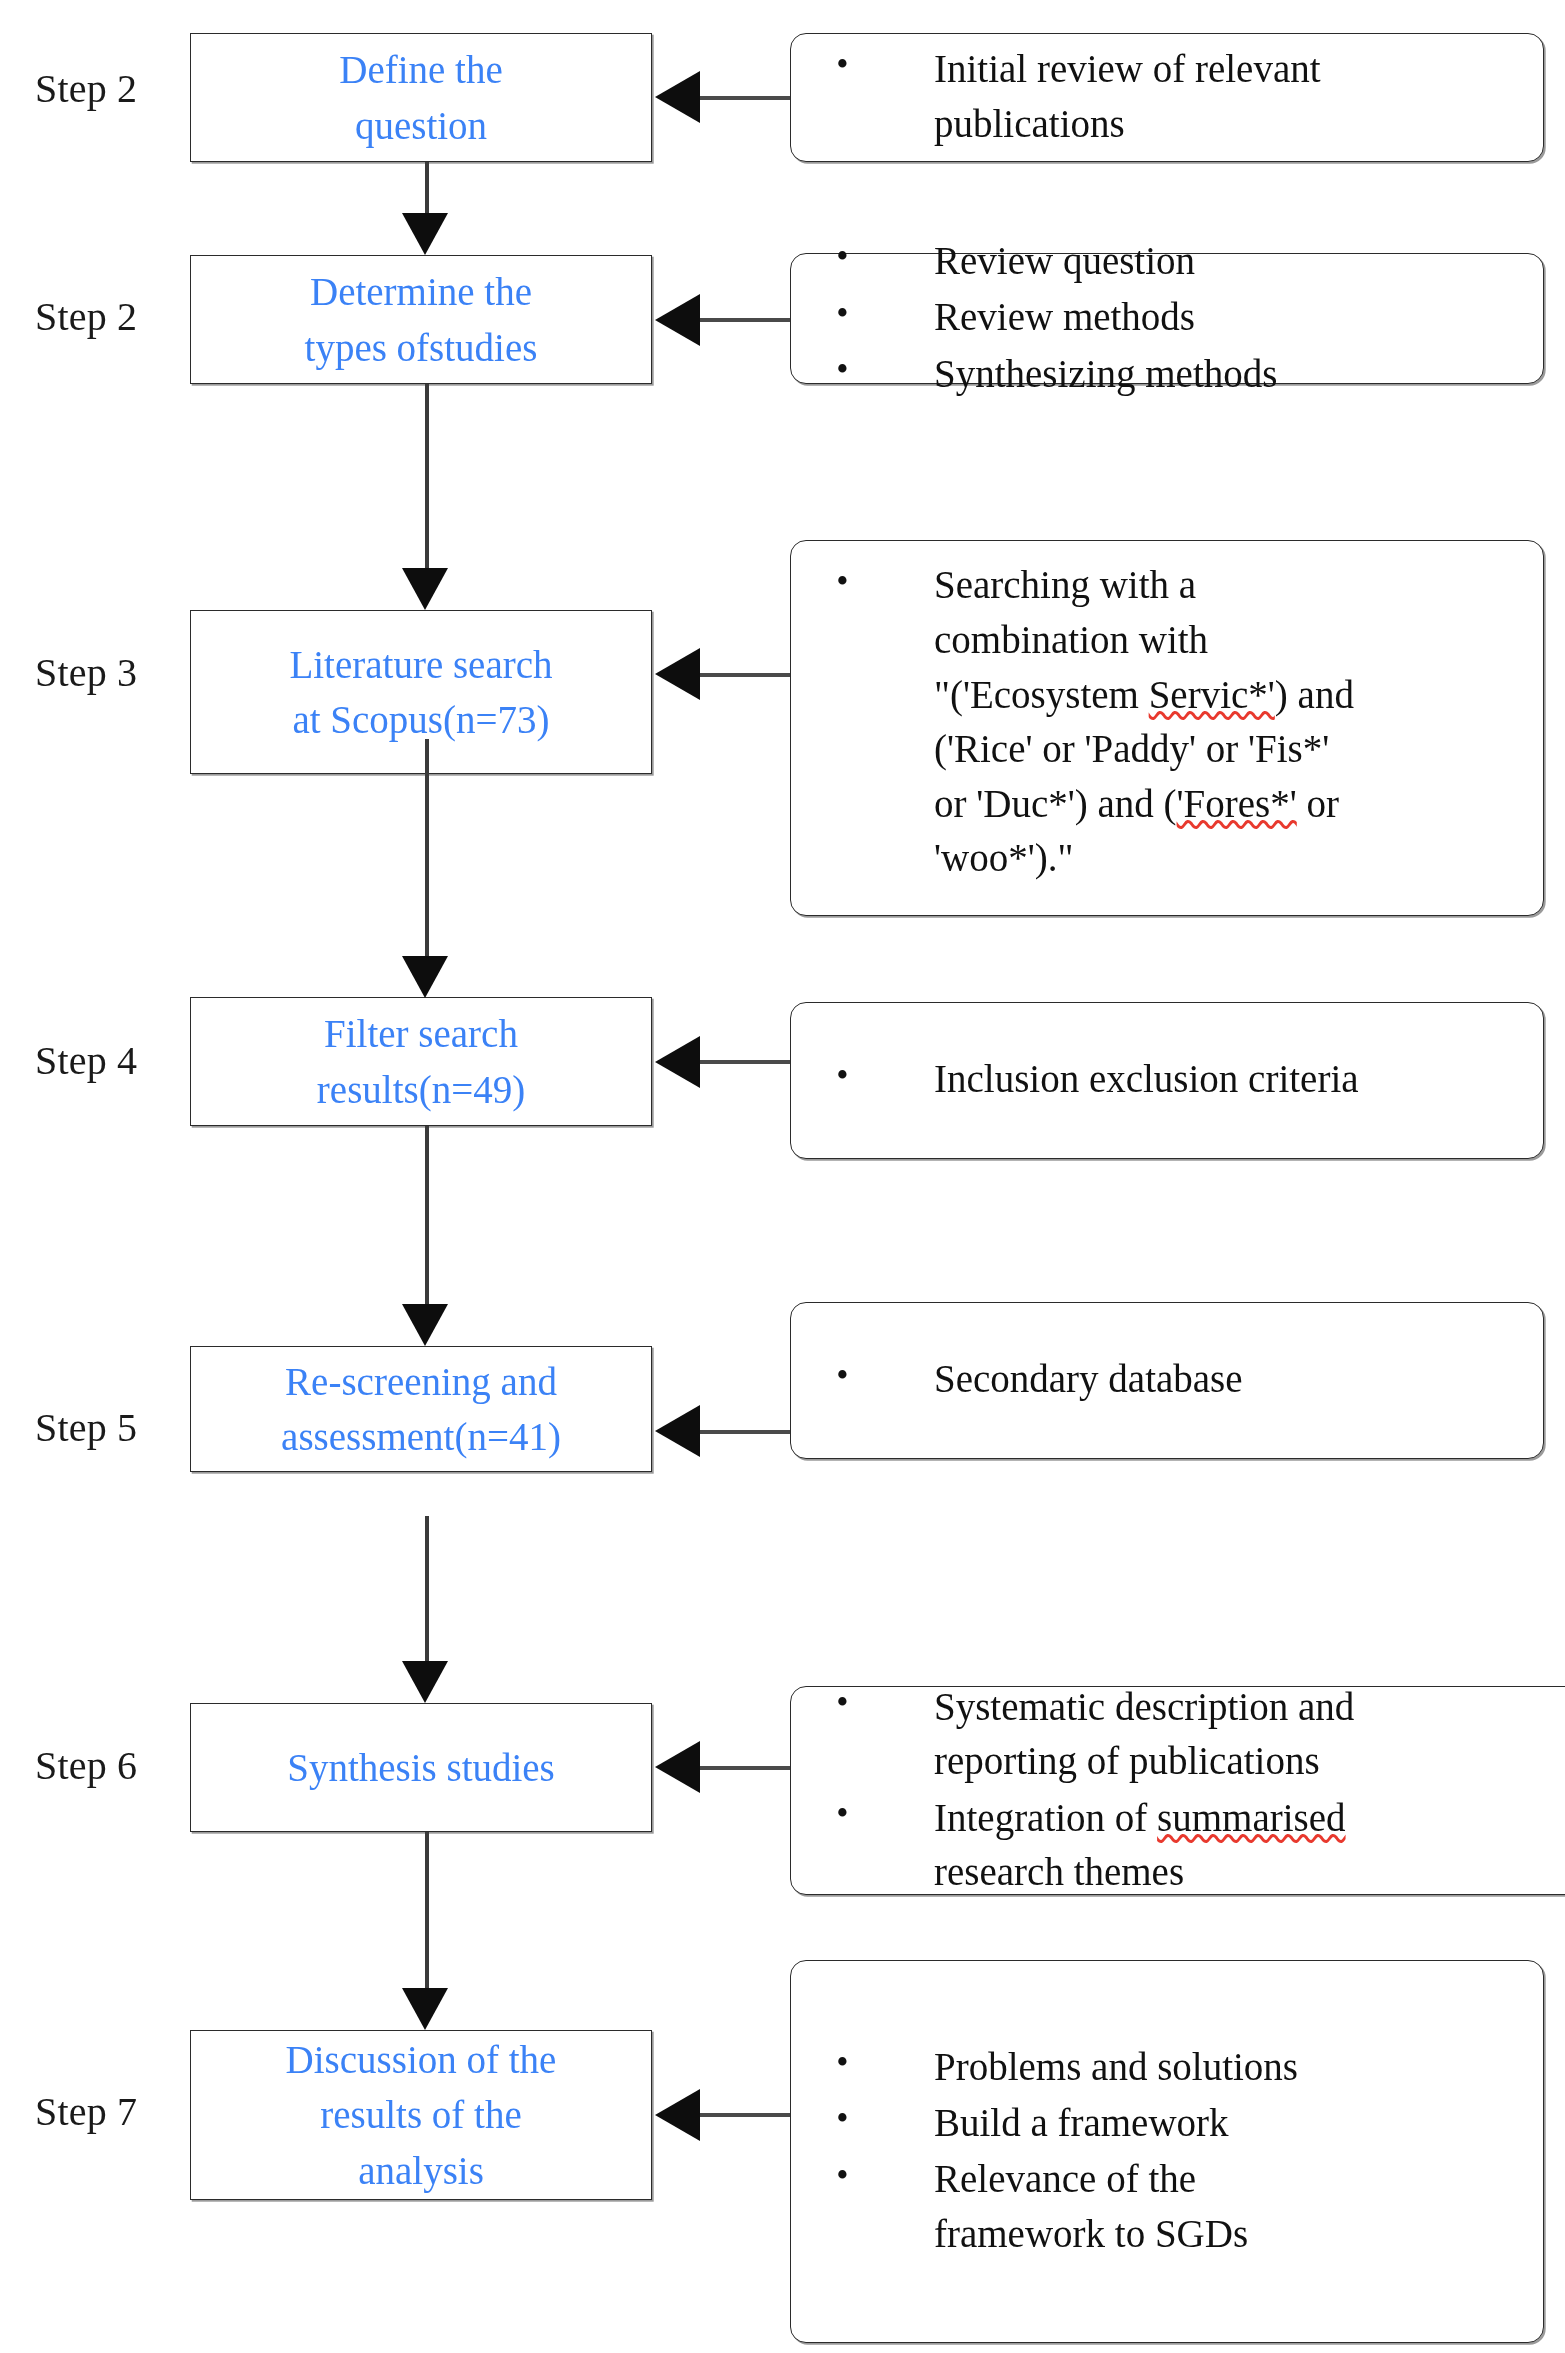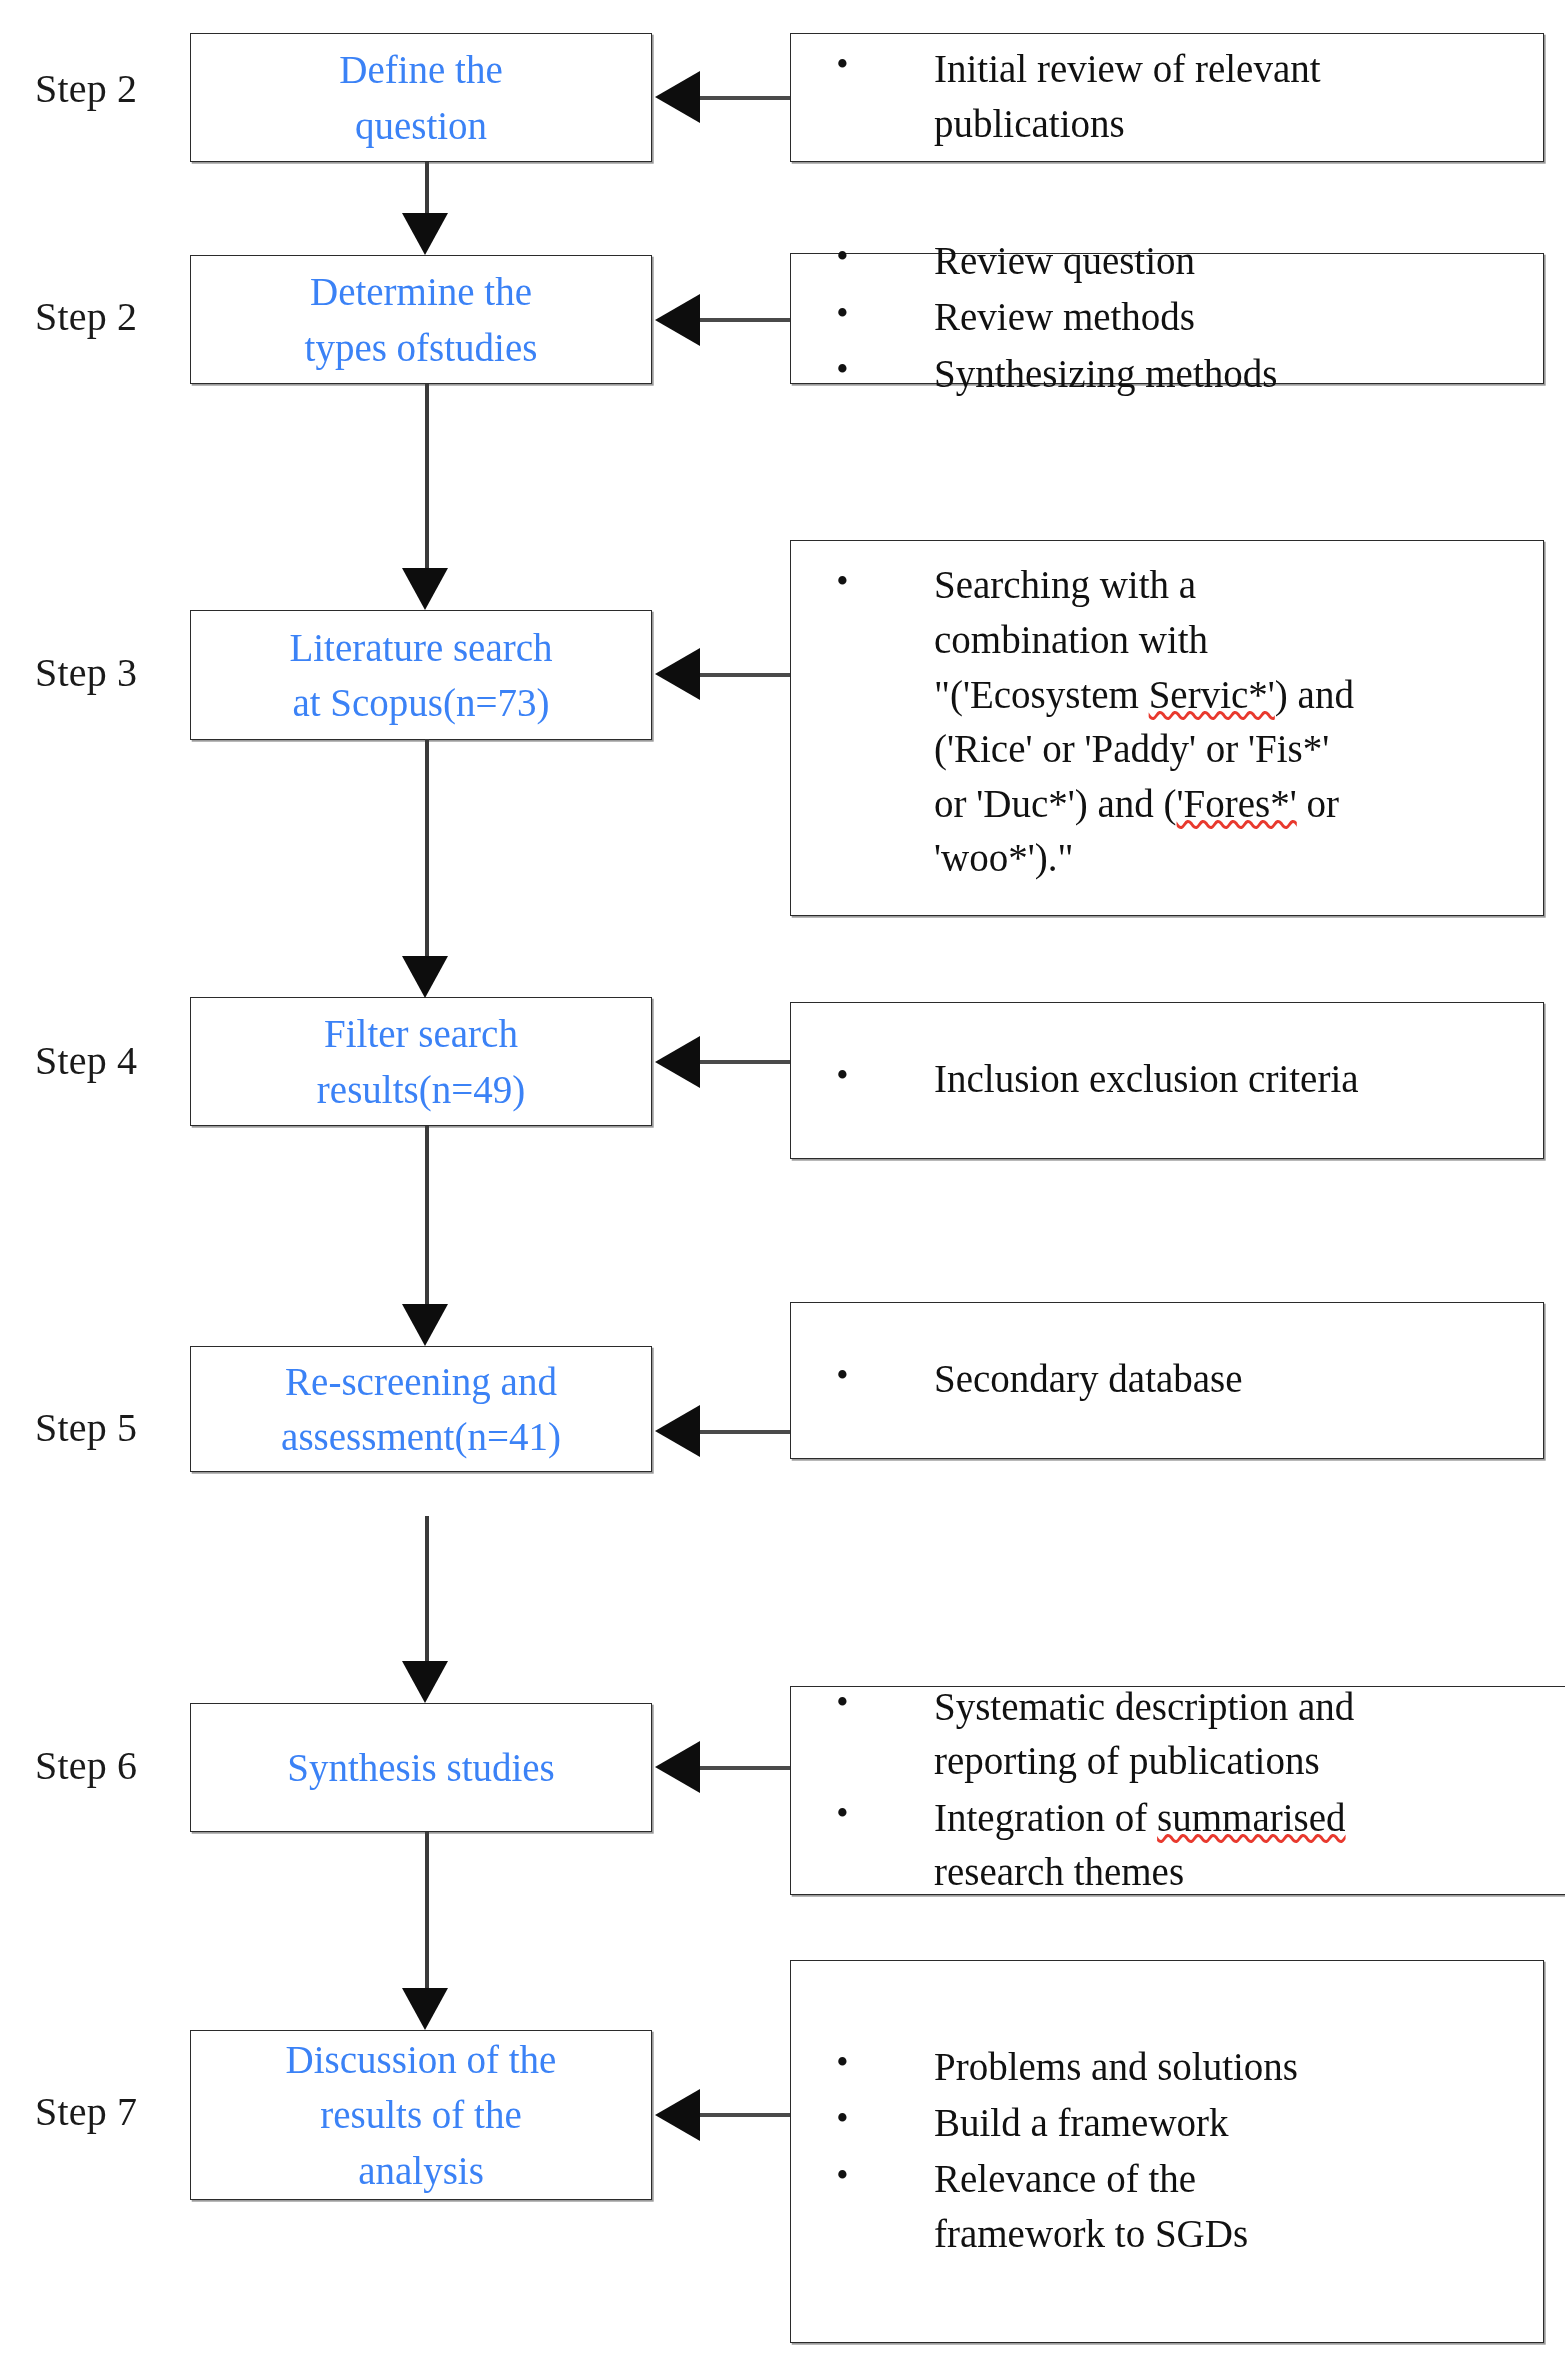--- a/index.html
+++ b/index.html
@@ -48,20 +48,21 @@
     font-size: 39px;
     line-height: 1.42;
     color: #3b82f6;
     padding: 0 8.7px;
   }
 
   
   .bullet-box {
     display: flex;
     align-items: center;
+    border-radius: 16px;
   }
   .bullet-list {
     list-style: none;
     margin: 0;
     padding: 0 15.7px 0 40px;
     width: 100%;
     box-sizing: border-box;
   }
   .bullet-list li {
     position: relative;
@@ -136,21 +137,21 @@
     </div>
   </div>
 
   <div class="node-box left" style="left:190px; top:255px; width:462px; height:129px;">
     <div class="node-text">
       <span>Determine the</span><br>
       <span>types ofstudies</span>
     </div>
   </div>
 
-  <div class="node-box left" style="left:190px; top:610px; width:462px; height:130px;">
+  <div class="node-box left" style="left:190px; top:610px; width:462px; height:164px;">
     <div class="node-text">
       <span>Literature search</span><br>
       <span>at Scopus(n=73)</span>
     </div>
   </div>
 
   <div class="node-box left" style="left:190px; top:997px; width:462px; height:129px;">
     <div class="node-text">
       <span>Filter search</span><br>
       <span>results(n=49)</span>

